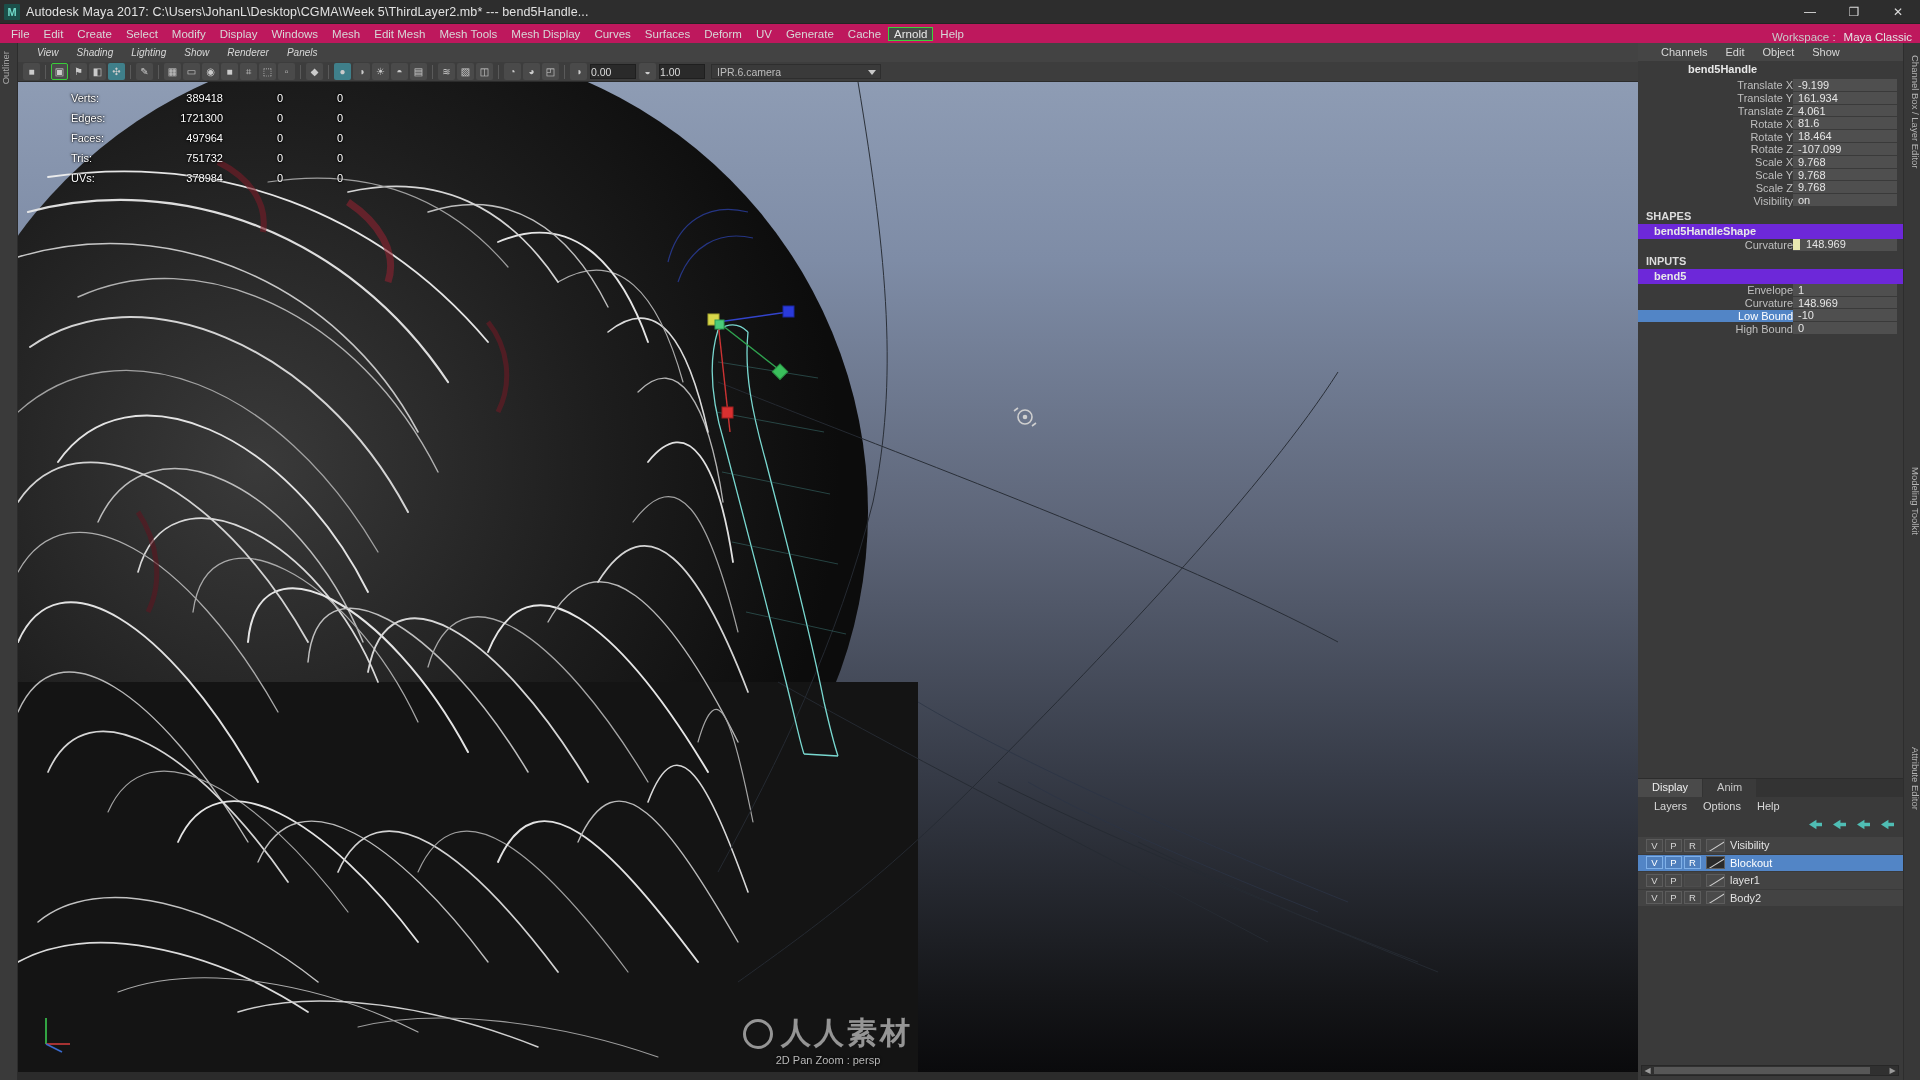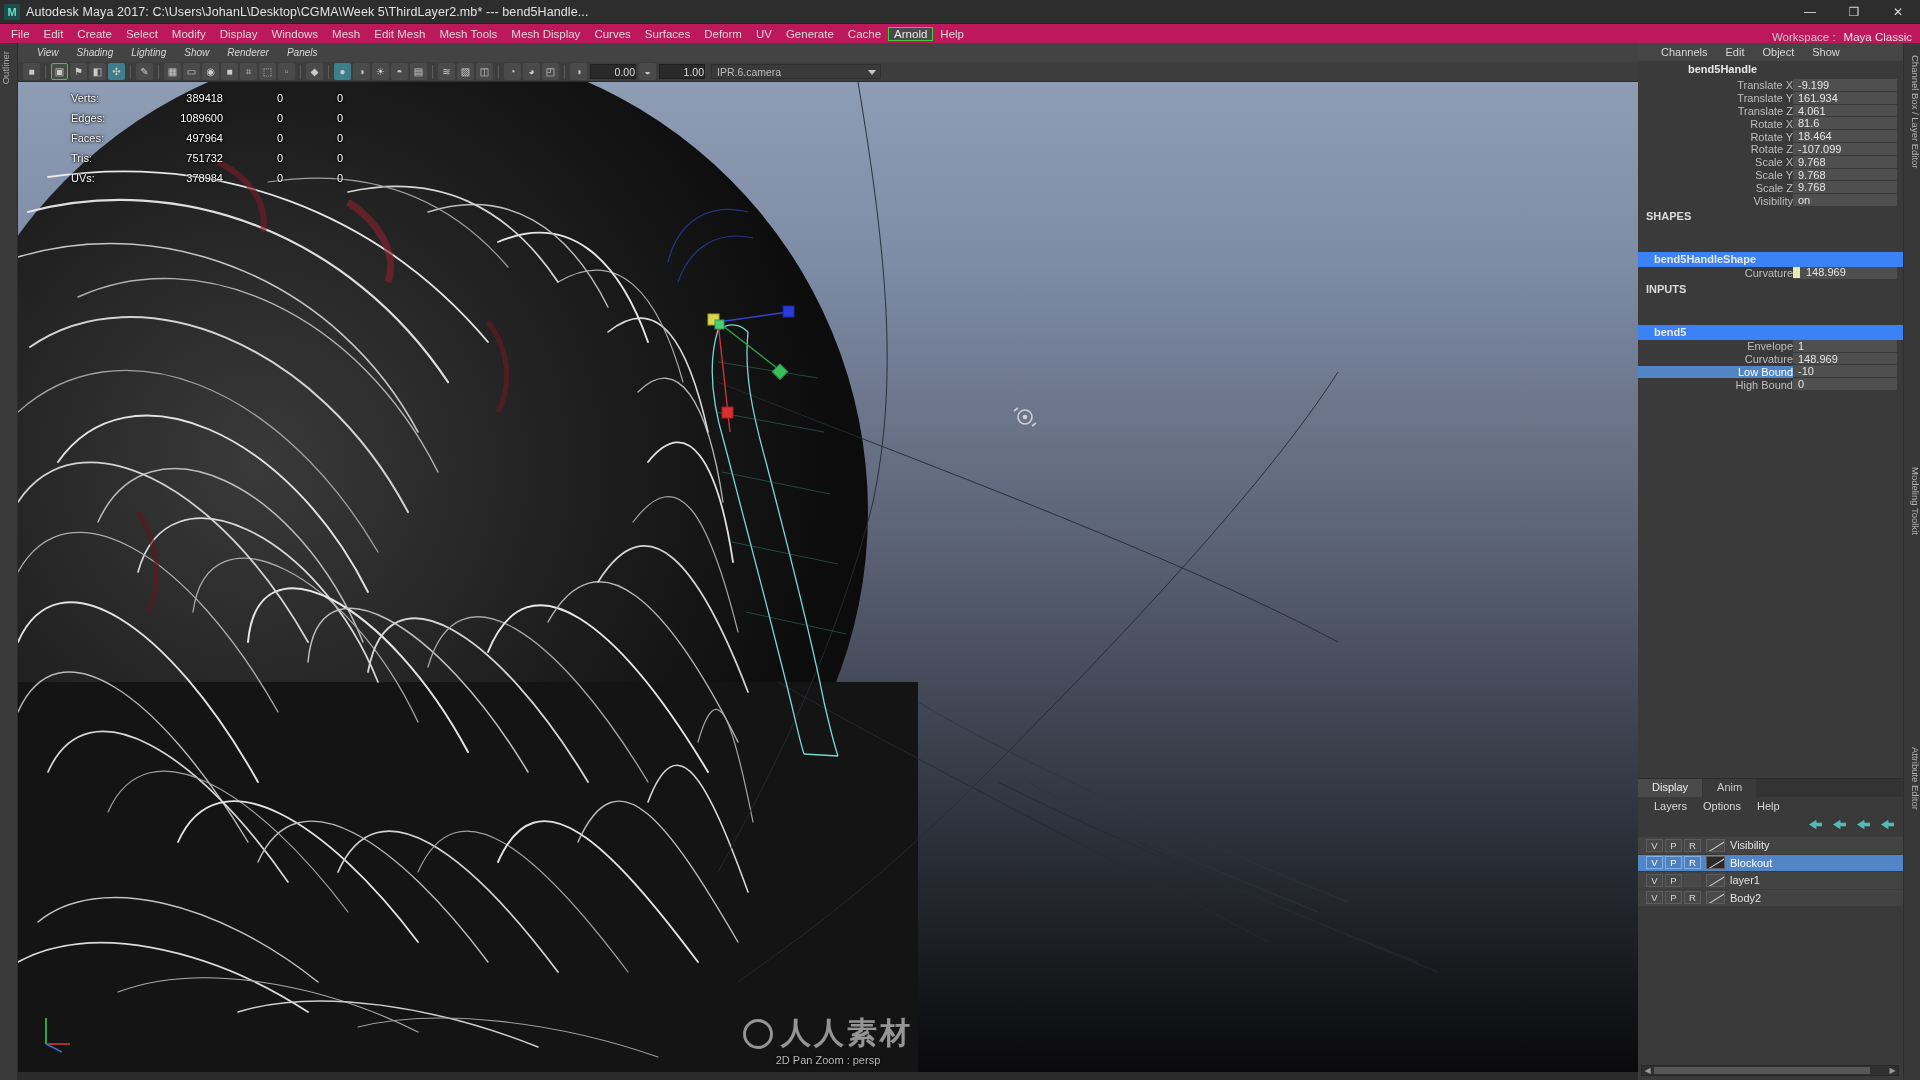--- a/index.html
+++ b/index.html
@@ -76,21 +76,21 @@
   .tbicon {
     width: 17px; height: 17px; margin: 0 1px; border-radius: 2px;
     display: flex; align-items: center; justify-content: center;
     font-size: 10px; color: #cbcbcb; background: #4a4a4a;
   }
   .tbicon.green { border: 1px solid #39cc39; }
   .tbicon.teal { background: #3f7f8a; }
   .tbsep { width: 1px; height: 14px; background: #5a5a5a; margin: 0 4px; }
   .numfield {
     width: 46px; height: 15px; background: #2a2a2a; color: #dcdcdc;
-    font-size: 10.5px; text-align: right; line-height: 15px;
+    font-size: 10.5px; text-align: left; line-height: 15px;
     border: 1px solid #1f1f1f; margin: 0 2px;
   }
   .camfield {
     width: 170px; height: 15px; background: #3a3a3a; color: #bdbdbd;
     font-size: 10.5px; line-height: 15px; padding-left: 5px;
     border: 1px solid #2e2e2e; margin-left: 4px; position: relative;
   }
   .camfield .caret {
     position: absolute; right: 4px; top: 5px;
     border-left: 4px solid transparent; border-right: 4px solid transparent;
@@ -163,21 +163,21 @@
     border-bottom: 1px solid #3a3a3a;
   }
   .cb-row.sel .cb-rowlabel { background: #5285c6; color: #ffffff; width: 155px; }
   .cb-row.sel .cb-rowval { background: #4f4f4f; }
   .cb-sechead {
     font-size: 11px; font-weight: bold; color: #dcdcdc;
     padding: 3px 0 2px 8px;
   }
   .cb-subhead {
     font-size: 11px; font-weight: bold; color: #e8e8e8;
-    padding: 1px 0 2px 16px; background: #3b82f6; width: 265px; margin-top: 28px;
+    padding: 1px 0 2px 16px; background: #6d28d9; width: 265px;
   }
   .cb-swatch {
     display: inline-block; width: 7px; height: 11px;
     background: #e8e8b0; vertical-align: middle; margin-right: 3px;
   }
   .cb-rowval.withswatch { padding-left: 0; display: flex; align-items: center; }
   .cb-rowval.withswatch span.txt { margin-left: 3px; }
 
   
   .layereditor {
@@ -456,21 +456,21 @@
 
     <div class="hud" id="hud">
         <div class="hud-row">
           <div class="hud-label">Verts:</div>
           <div class="hud-c1">389418</div>
           <div class="hud-c2">0</div>
           <div class="hud-c3">0</div>
         </div>
         <div class="hud-row">
           <div class="hud-label">Edges:</div>
-          <div class="hud-c1">1089600</div>
+          <div class="hud-c1">1721300</div>
           <div class="hud-c2">0</div>
           <div class="hud-c3">0</div>
         </div>
         <div class="hud-row">
           <div class="hud-label">Faces:</div>
           <div class="hud-c1">497964</div>
           <div class="hud-c2">0</div>
           <div class="hud-c3">0</div>
         </div>
         <div class="hud-row">

